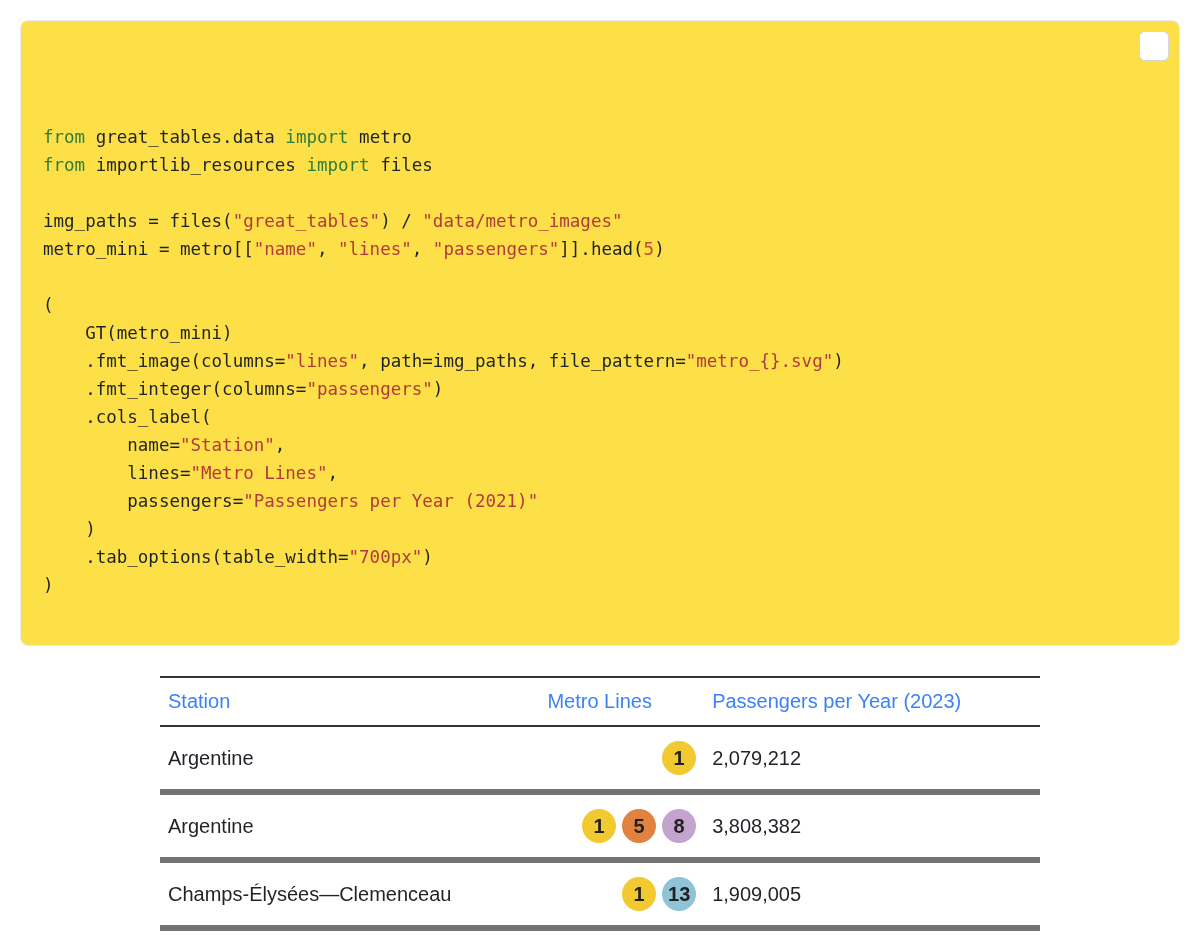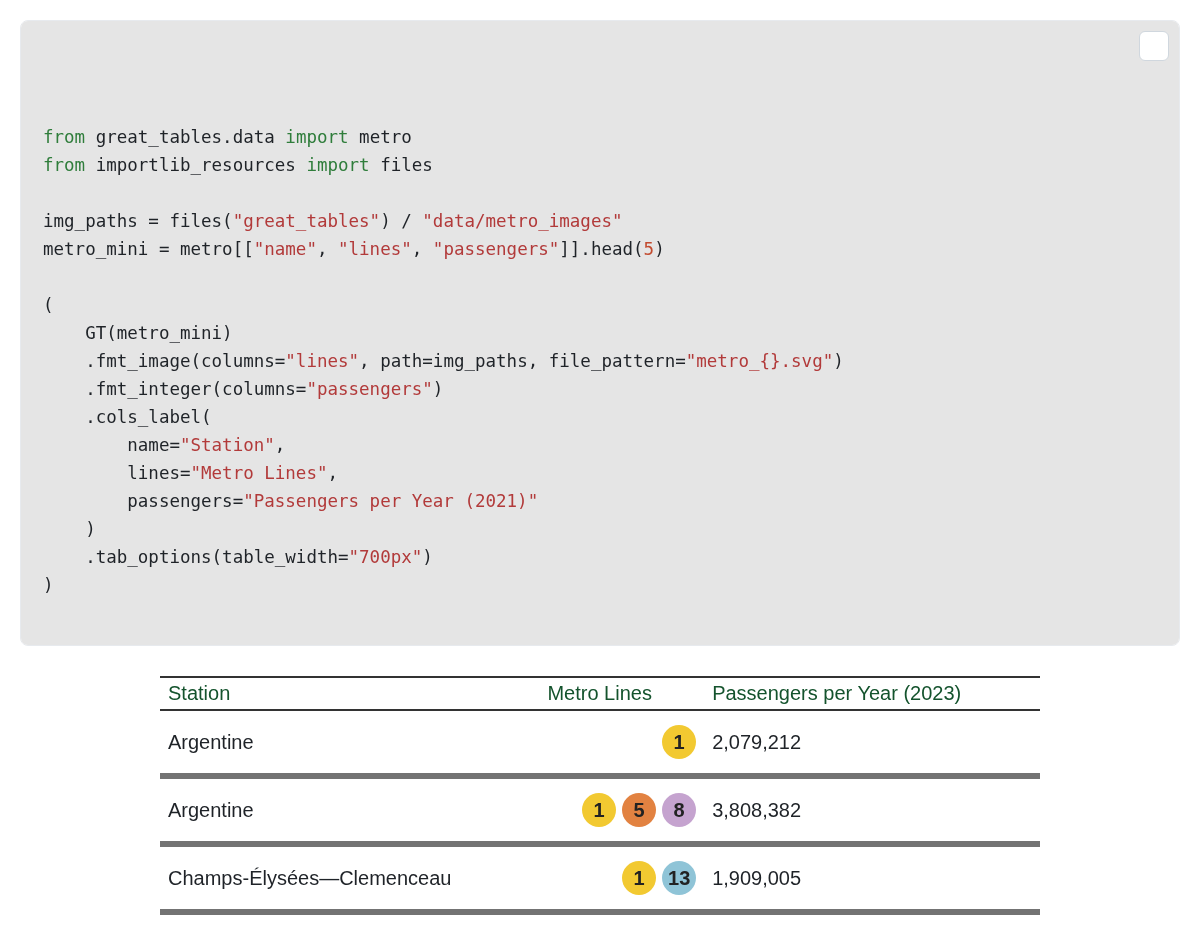--- a/index.html
+++ b/index.html
@@ -6,21 +6,21 @@
     body {
       margin: 0;
       padding: 20px;
       font-family: -apple-system, BlinkMacSystemFont, "Segoe UI", Helvetica, Arial, sans-serif;
       background: #ffffff;
       color: #1f2328;
       width: 1200px;
     }
     .code-block {
       position: relative;
-      background: #e5e5e5;
+      background: #fde047;
       border: 1px solid #e7eaee;
       border-radius: 8px;
       padding: 18px 22px;
       font-family: ui-monospace, SFMono-Regular, "SF Mono", Menlo, Consolas, monospace;
       font-size: 17.5px;
       line-height: 1.6;
       white-space: pre;
       overflow-x: auto;
       color: #1f2328;
       margin-bottom: 30px;
@@ -52,24 +52,24 @@
       margin-top: 22px;
     }
     table.gt {
       border-collapse: collapse;
       width: 880px;
       font-size: 20px;
     }
     table.gt thead th {
       text-align: left;
       font-weight: 400;
-      padding: 4px 8px;
+      padding: 12px 8px;
       border-top: 2px solid #333;
       border-bottom: 2px solid #333;
-      color: #14532d;
+      color: #3b82f6;
     }
     table.gt thead th.right { }
     table.gt tbody td {
       padding: 14px 8px;
       border-bottom: 6px solid #737373;
       vertical-align: middle;
     }
     table.gt tbody td.right { text-align: left; }
     table.gt tbody td.lines-cell { text-align: right; }
     .line-badges {

